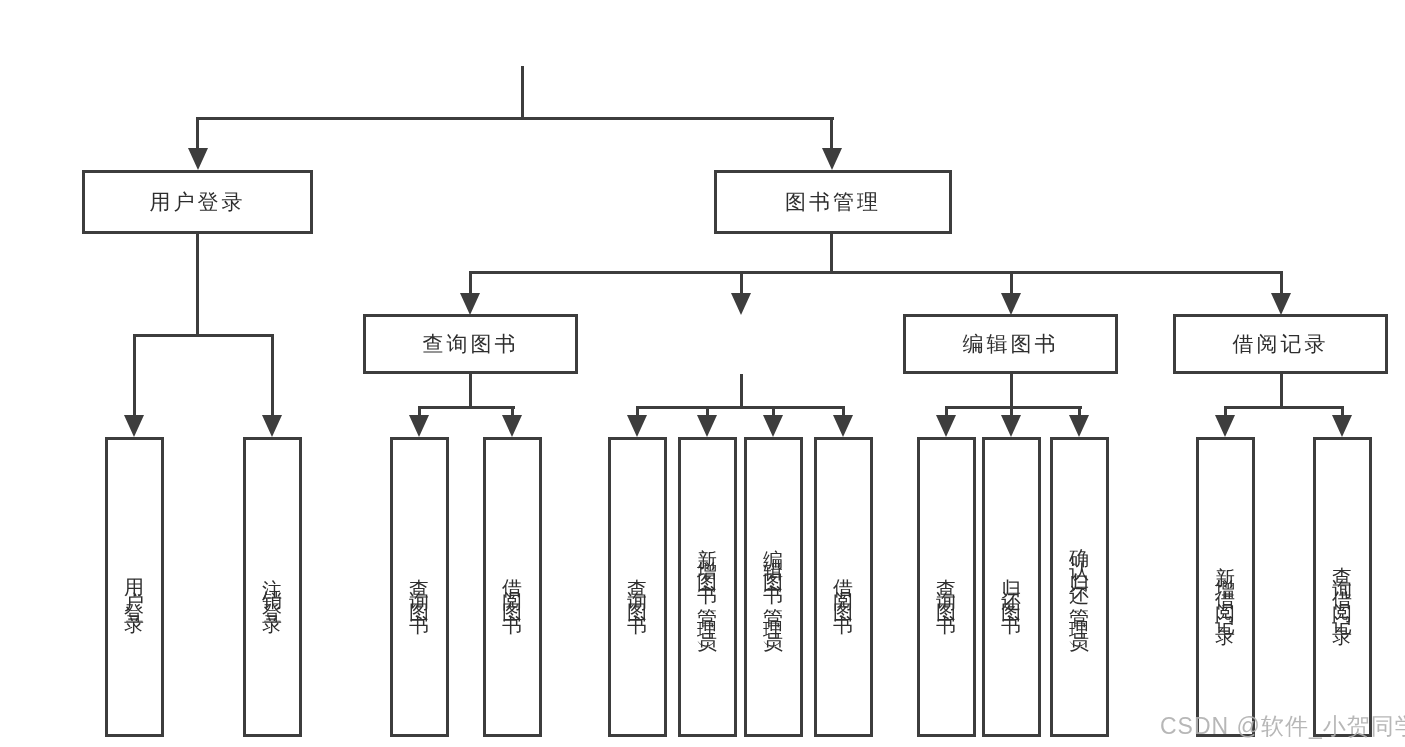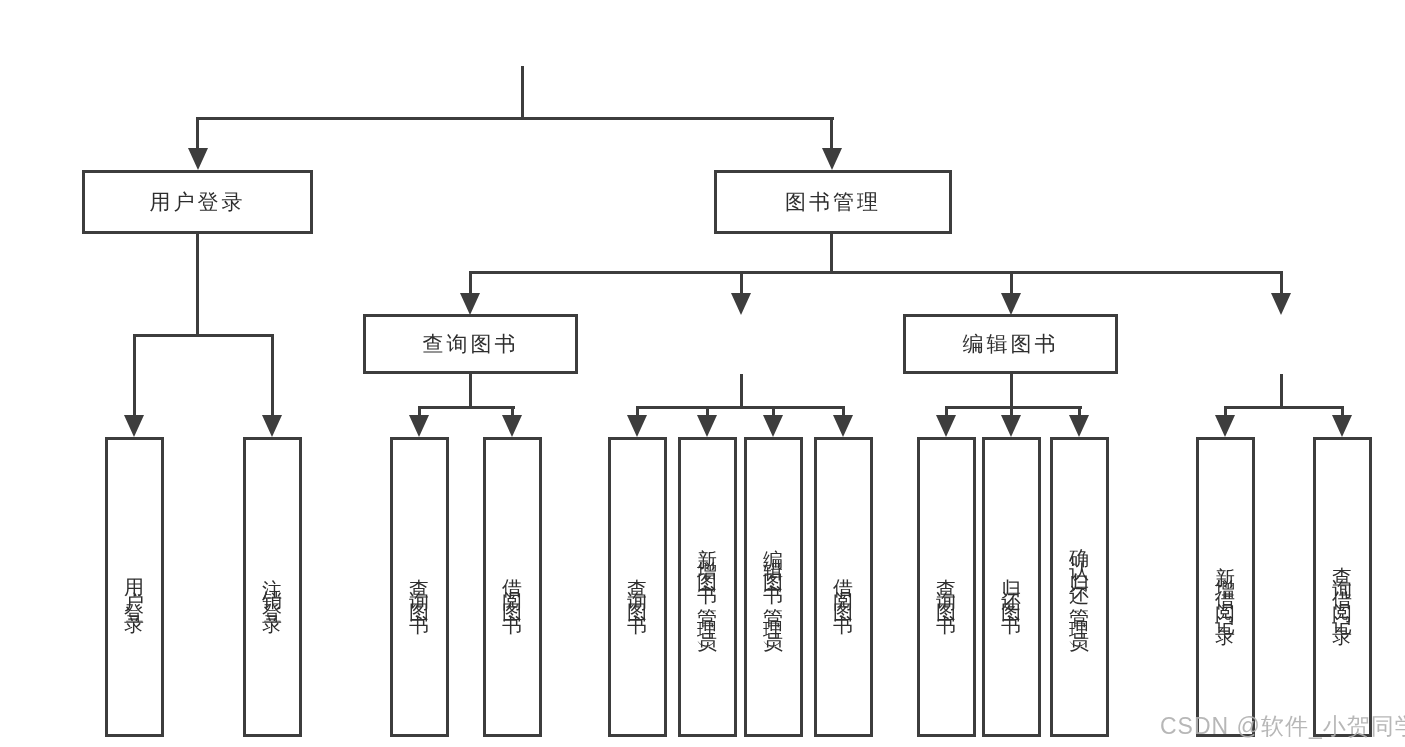--- a/index.html
+++ b/index.html
@@ -98,20 +98,23 @@
   <div class="box" style="left:714px;top:170px;width:238px;height:64px">
     <span>图书管理</span>
   </div>
 
   <div class="box" style="left:363px;top:314px;width:215px;height:60px">
     <span>查询图书</span>
   </div>
   <div class="box" style="left:903px;top:314px;width:215px;height:60px">
     <span>编辑图书</span>
   </div>
+  <div class="box" style="left:1173px;top:314px;width:215px;height:60px">
+    <span>借阅记录</span>
+  </div>
 
   <div class="vbox" style="left:105px">
     <span class="vtxt">用户登录</span>
   </div>
   <div class="vbox" style="left:243px">
     <span class="vtxt">注销登录</span>
   </div>
 
   <div class="vbox" style="left:390px">
     <span class="vtxt">查询图书</span>

